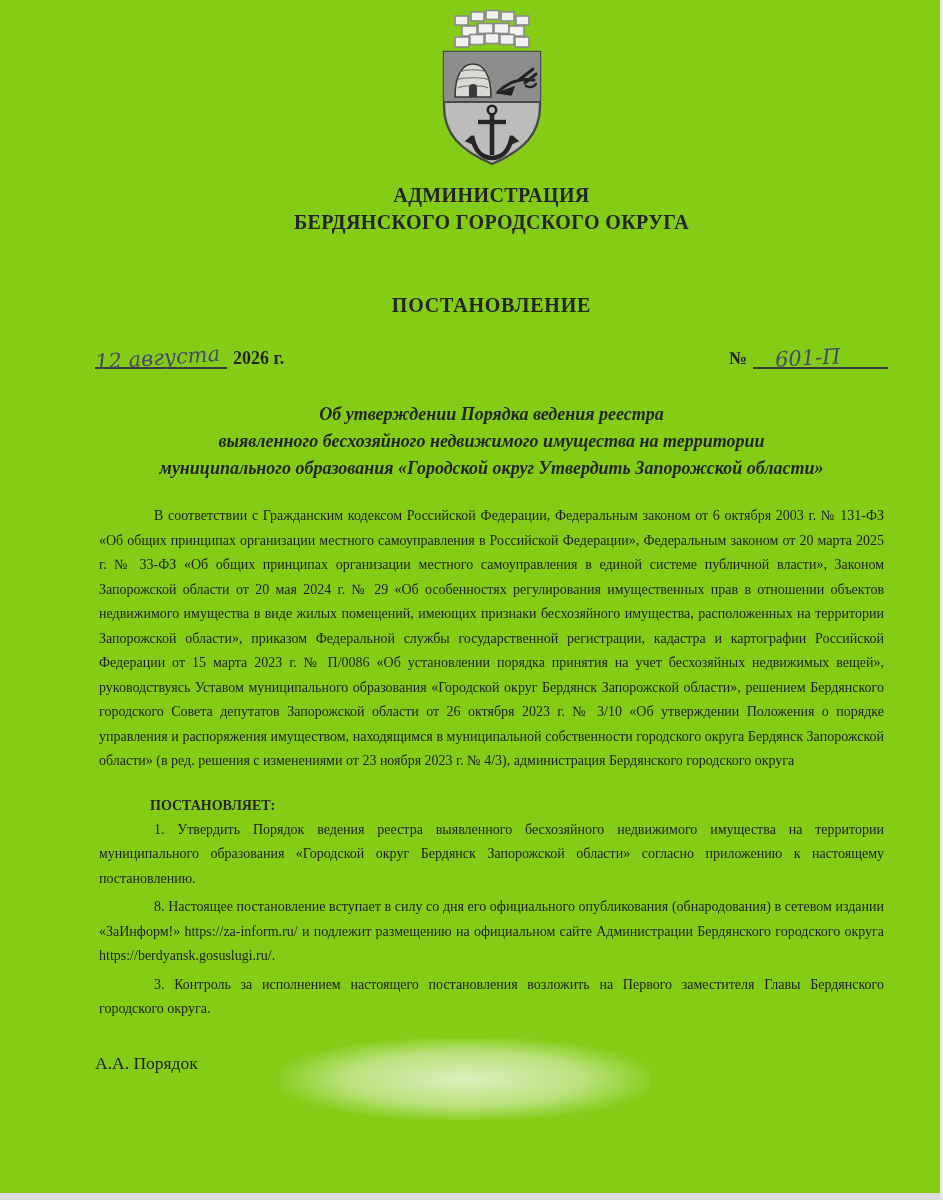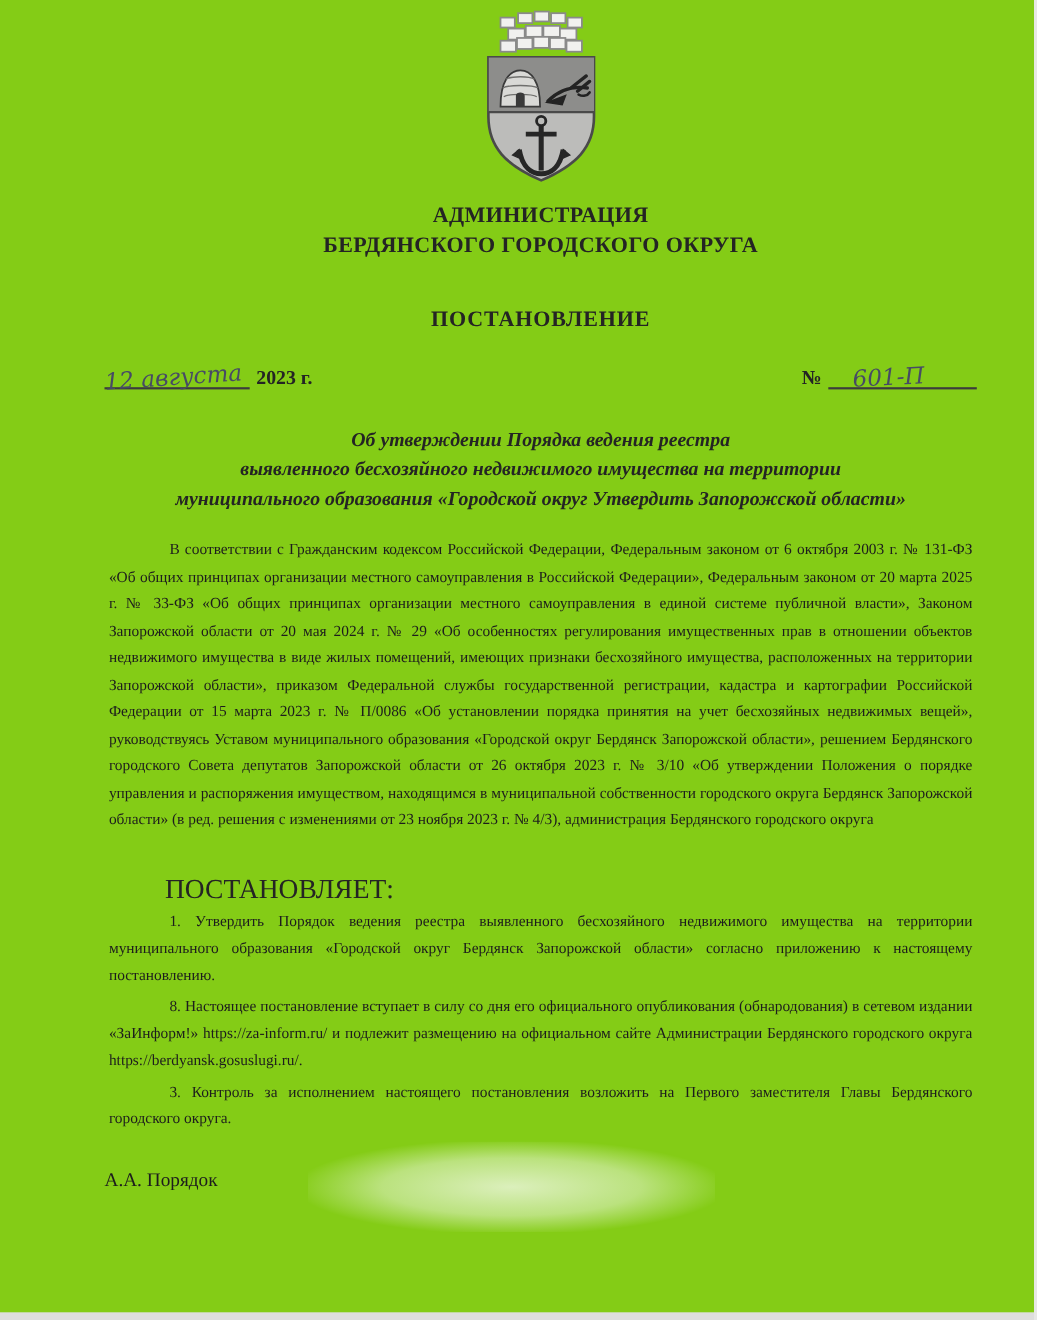--- a/index.html
+++ b/index.html
@@ -24,21 +24,21 @@
   .org{
     margin-top:10px;
     text-align:center;
     font-weight:bold;
     font-size:20px;
     line-height:27px;
     letter-spacing:0.4px;
     color:#242424;
   }
   .doctype{
-    margin-top:42px;
+    margin-top:58px;
     text-align:center;
     font-weight:bold;
     font-size:20px;
     letter-spacing:0.8px;
     color:#242424;
   }
   
   .dateline{
     margin-top:26px;
     display:flex;
@@ -85,23 +85,23 @@
   .body{
     margin:4px;
     font-size:14px;
     line-height:24.5px;
     text-align:justify;
     text-indent:55px;
     color:#1d1d1d;
   }
   .preamble{margin-top:22px;}
   .resolves{
-    margin:36px 0 2px 0;
-    font-weight:normal;
-    font-size:25px;
+    margin:24px 0 2px 0;
+    font-weight:bold;
+    font-size:14px;
     text-indent:55px;
     color:#242424;
   }
   
   .signature{
     margin-top:26px;
     display:flex;
     justify-content:space-between;
     align-items:flex-end;
     font-size:17.5px;
@@ -191,21 +191,21 @@
       <div>БЕРДЯНСКОГО ГОРОДСКОГО ОКРУГА</div>
     </div>
 
     <div class="doctype">ПОСТАНОВЛЕНИЕ</div>
 
     <div class="dateline">
       <div class="date-left">
         <span class="blank blank-date">
           <span class="hw hw-date">12 августа</span>
         </span>
-        <span class="year">2023 г.</span>
+        <span class="year">2026 г.</span>
       </div>
       <div class="num-right">
         <span class="numsign">№</span>
         <span class="blank blank-num">
           <span class="hw hw-num">601-П</span>
         </span>
       </div>
     </div>
 
     <div class="title">

